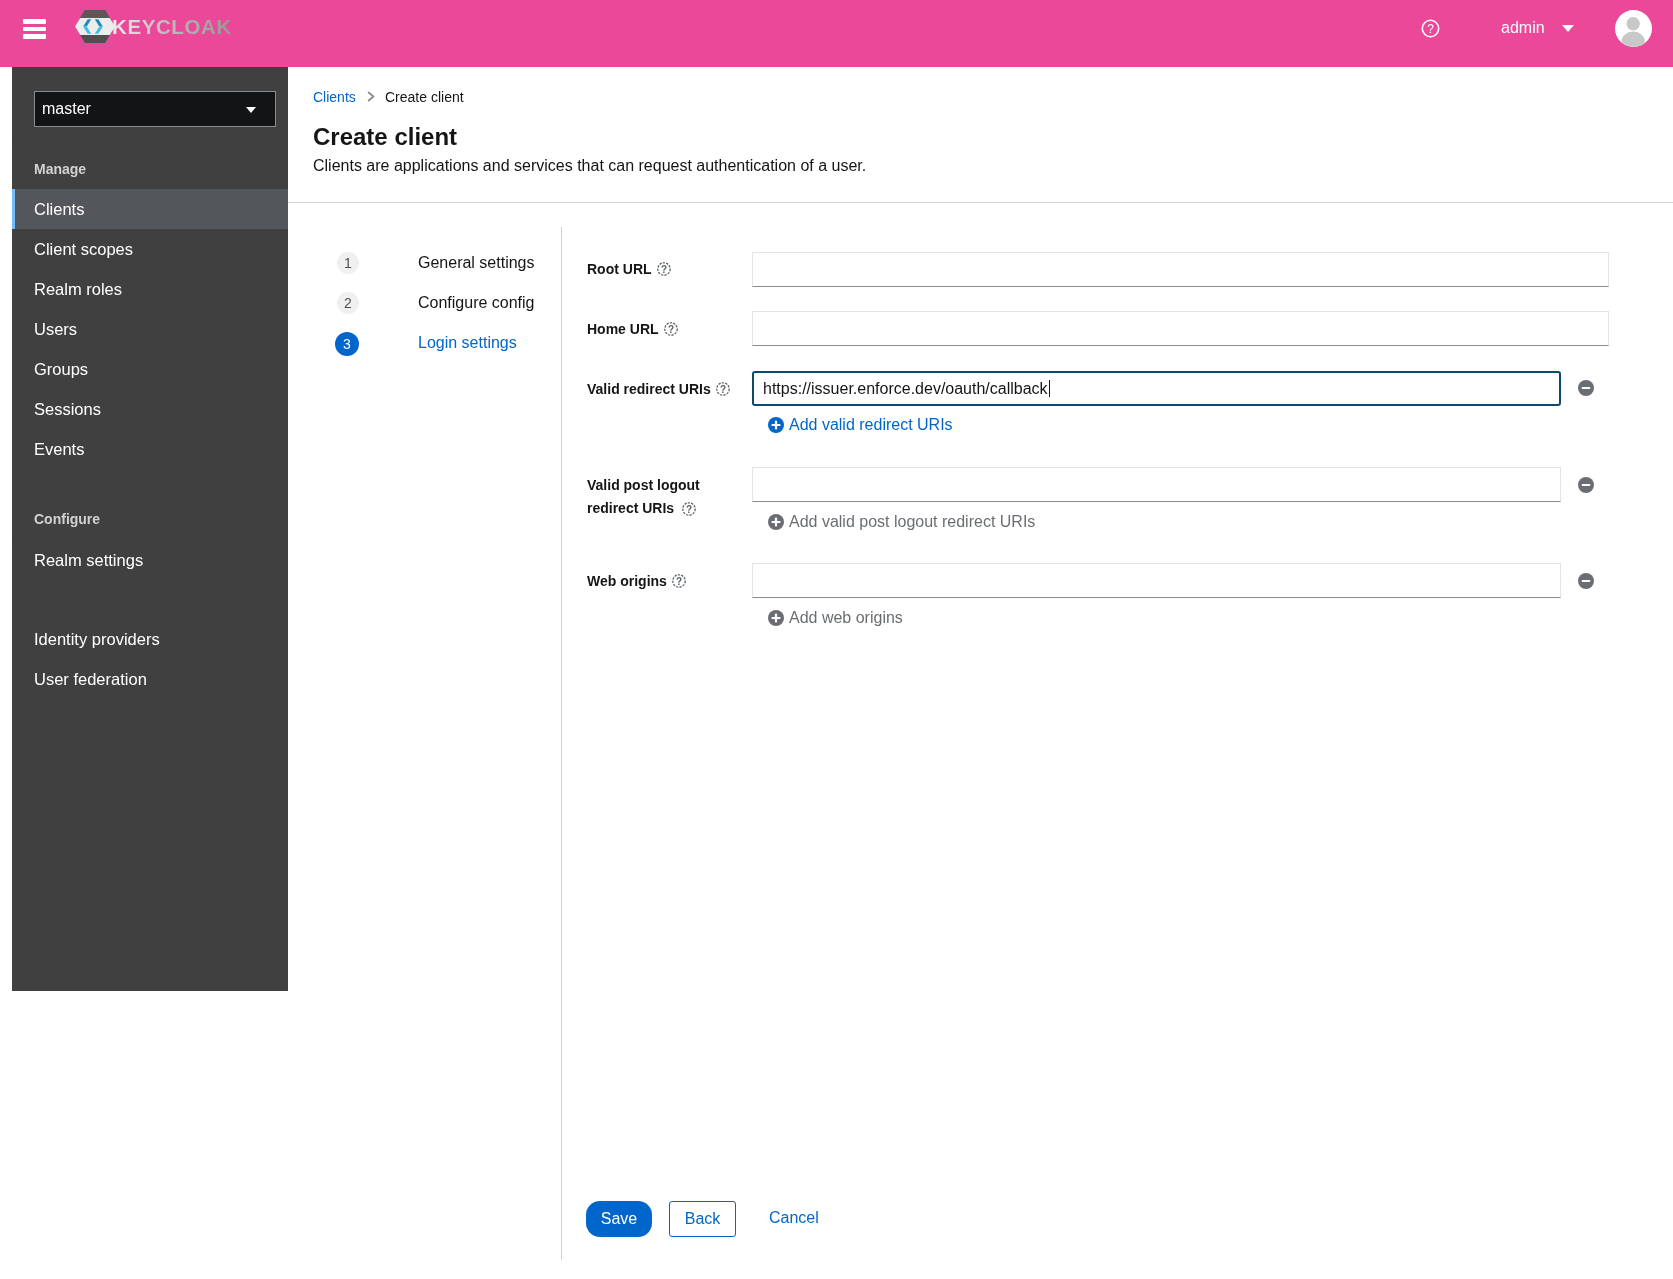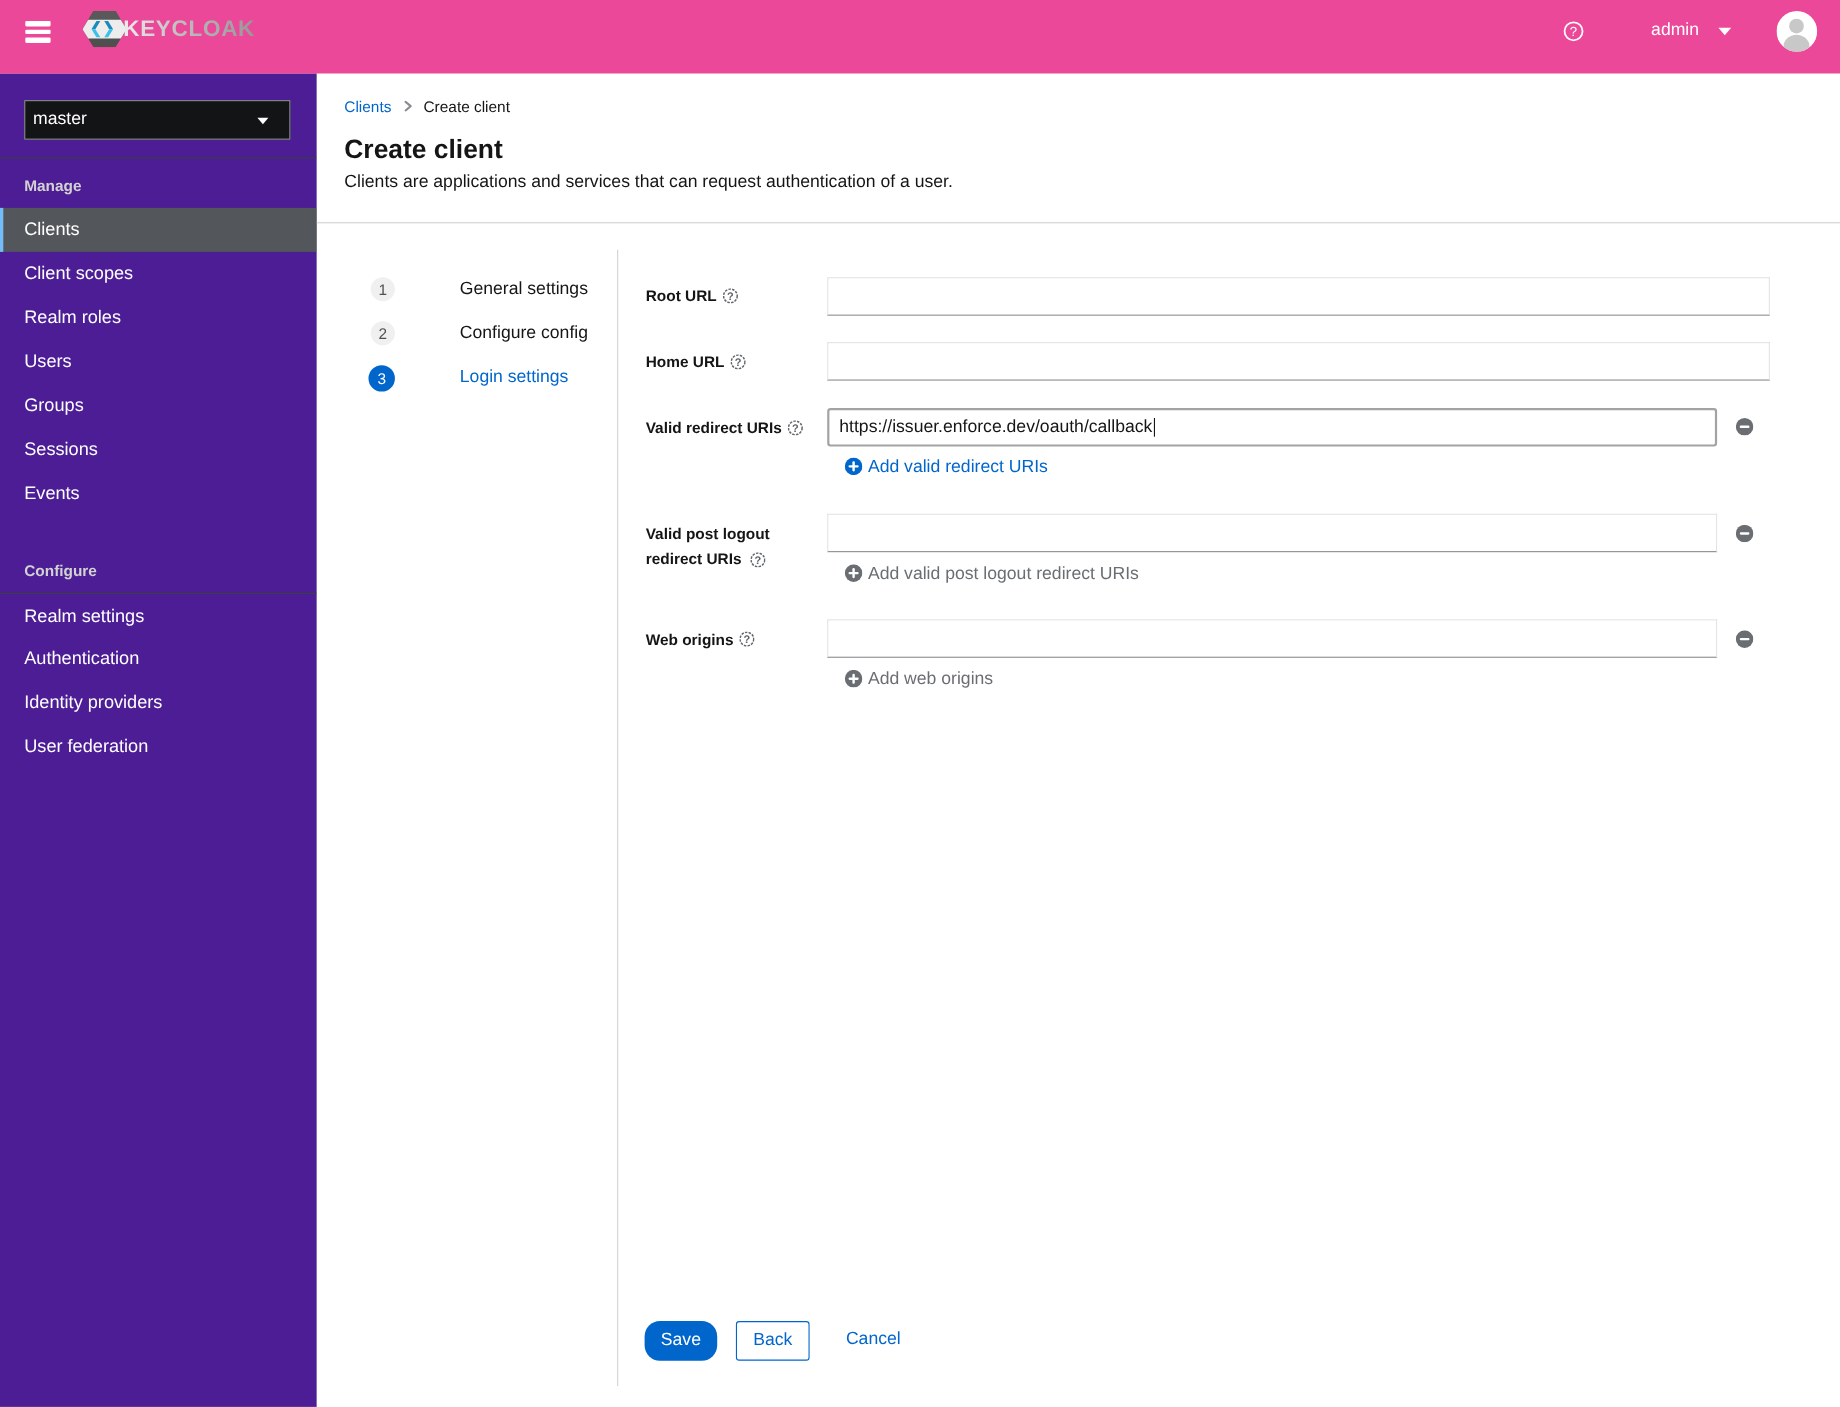--- a/index.html
+++ b/index.html
@@ -13,21 +13,21 @@
 #logo { position:absolute; left:75px; top:10px; height:33px; }
 #logotext { position:absolute; left:112px; top:14.5px; font-size:20.5px; font-weight:bold; letter-spacing:0.6px;
   background:linear-gradient(90deg,#ececec 0%,#bdbdbd 45%,#979797 100%);
   -webkit-background-clip:text; background-clip:text; color:transparent; }
 #helpicon { position:absolute; left:1421px; top:19px; }
 #adminname { position:absolute; left:1501px; top:19px; color:#fff; font-size:16px; }
 #admincaret { position:absolute; left:1562px; top:25px; }
 #avatar { position:absolute; left:1615px; top:10px; }
 
 
-#sidebar { position:absolute; left:0; top:67px; width:288px; height:1212px; background:#4c1d95; opacity:0.999; }
+#sidebar { position:absolute; left:12px; top:67px; width:288px; height:924px; background:#404040; opacity:0.999; }
 #realmsel { position:absolute; left:22px; top:24px; width:242px; height:36px; background:#131416;
   border:1px solid #8a8d90; color:#fff; font-size:16px; line-height:34px; padding-left:7px; }
 #realmsel .caret { position:absolute; right:19px; top:14.5px; width:0; height:0;
   border-left:5.5px solid transparent; border-right:5.5px solid transparent; border-top:6px solid #fff; }
 .navdiv { position:absolute; left:0; width:288px; height:1px; background:#3c3f42; }
 .navsec { position:absolute; left:22px; color:#d2d2d2; font-size:14px; font-weight:bold; }
 .navitem { position:absolute; left:0; width:288px; height:40px; color:#fff; font-size:16.5px;
   line-height:40px; padding-left:22px; }
 .navitem.cur { background:#53565a; border-left:3px solid #73bcf7; padding-left:19px; }
 
@@ -48,21 +48,21 @@
 .steplbl { position:absolute; left:82px; font-size:16px; color:#151515;margin-left:48px; }
 .steplbl.active { color:#0066cc; }
 #vline { position:absolute; left:273px; top:160px; width:1px; height:1033px; background:#d2d2d2; }
 
 
 .flabel { position:absolute; left:299px; font-size:14px; font-weight:bold; color:#151515; }
 .finput { position:absolute; left:464px; height:35px; background:#fff;
   border:1px solid #e4e4e4; border-bottom:1px solid #8a8d90; }
 .finput.long { width:857px; }
 .finput.short { width:809px; }
-.finput.focus { border:2px solid #a3a3a3; border-radius:3px; font-size:16px; color:#151515;
+.finput.focus { border:2px solid #0c4a6e; border-radius:3px; font-size:16px; color:#151515;
   line-height:31px; padding-left:9px; }
 .qicon { position:absolute; }
 .minusbtn { position:absolute; left:1290px; width:16px; height:16px; }
 .addrow { position:absolute; left:480px; font-size:16px; }
 .addrow svg { vertical-align:-3px; margin-right:5px; }
 .addrow.blue { color:#0066cc; }
 .addrow.gray { color:#6a6e73; }
 
 
 #btnsave { position:absolute; left:298px; top:1134px; width:66px; height:36px; background:#0066cc;
@@ -119,21 +119,20 @@
   <div class="navitem cur" style="top:122px">Clients</div>
   <div class="navitem" style="top:162px">Client scopes</div>
   <div class="navitem" style="top:202px">Realm roles</div>
   <div class="navitem" style="top:242px">Users</div>
   <div class="navitem" style="top:282px">Groups</div>
   <div class="navitem" style="top:322px">Sessions</div>
   <div class="navitem" style="top:362px">Events</div>
   <div class="navsec" style="top:444px">Configure</div>
   <div class="navdiv" style="top:472px"></div>
   <div class="navitem" style="top:473px">Realm settings</div>
-  <div class="navitem" style="top:512px">Authentication</div>
   <div class="navitem" style="top:552px">Identity providers</div>
   <div class="navitem" style="top:592px">User federation</div>
 </div>
 
 <div id="content">
   <a class="crumb" id="crumb1">Clients</a>
   <svg id="crumbsep" width="8" height="11" viewBox="0 0 8 11">
       <path d="M1.7 1.6 L6.4 5.5 L1.7 9.4" fill="none" stroke="#8a8d90" stroke-width="1.9" stroke-linecap="round" stroke-linejoin="round"></path>
     </svg>
   <span class="crumb" id="crumb2">Create client</span>

